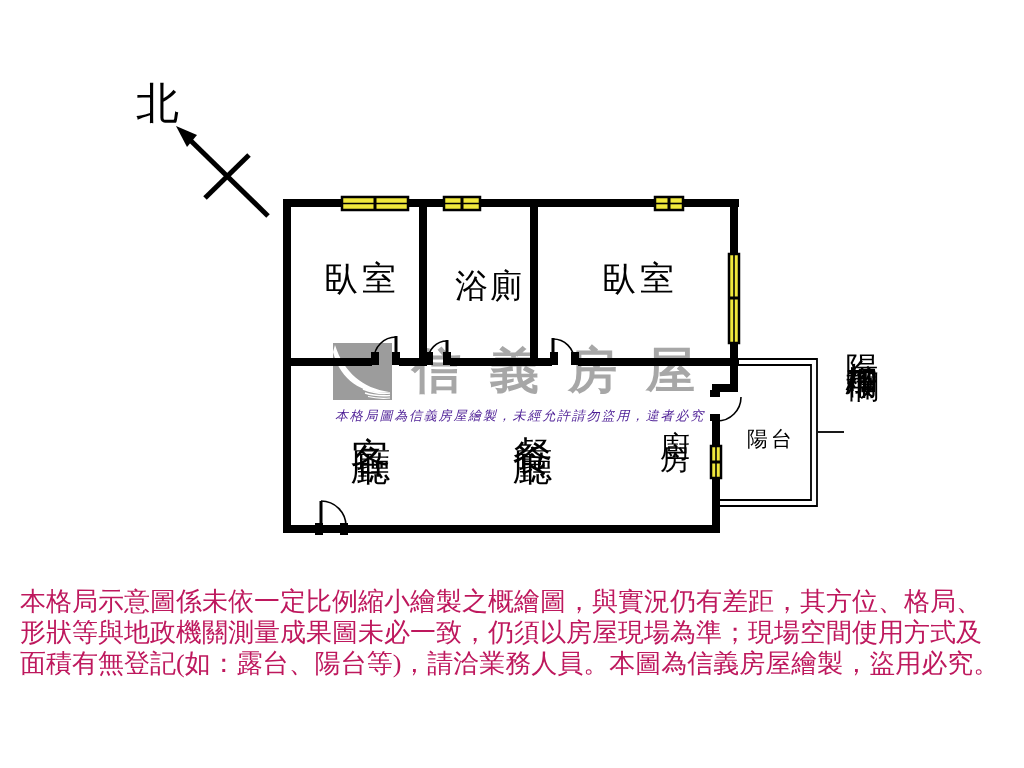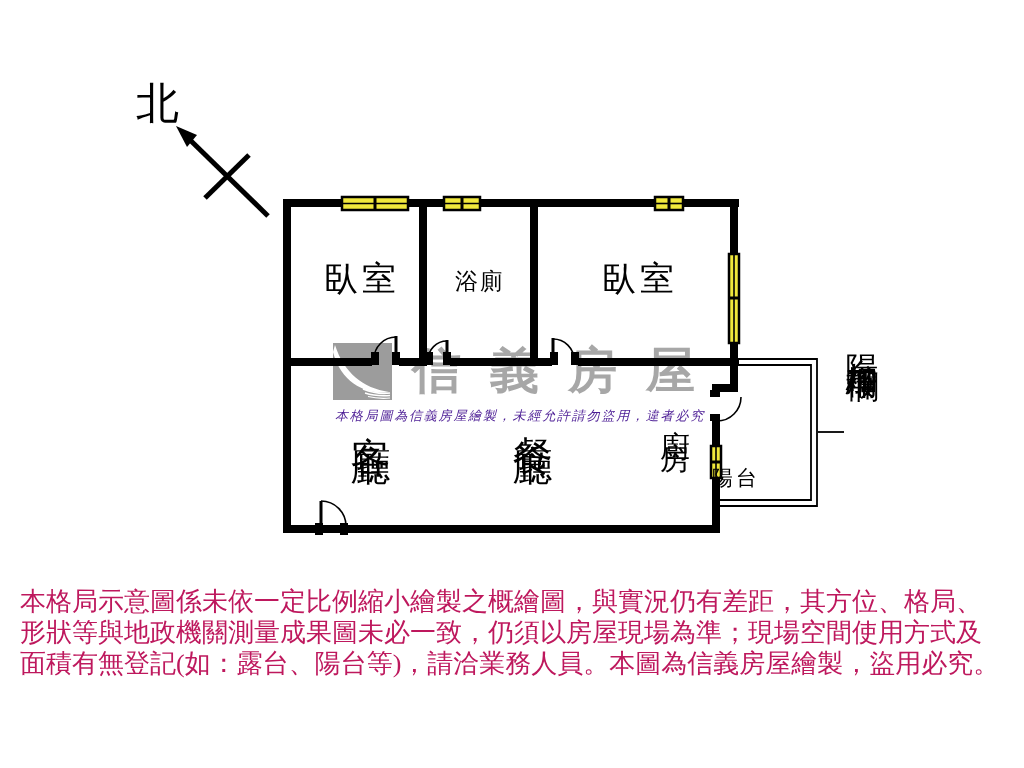--- a/index.html
+++ b/index.html
@@ -119,28 +119,28 @@
       <path d="M738,359 H817 V506 H719" fill="none" stroke="#000" stroke-width="1.8"></path>
       <path d="M738,365 H811 V500 H719" fill="none" stroke="#000" stroke-width="1.8"></path>
       <line x1="818" y1="432" x2="844" y2="432" stroke="#000" stroke-width="1.8"></line>
     </g>
   </svg>
 
   <div class="layer labels">
     <div class="abs room-label" style="left:136px;top:82px;font-size:43px;">北</div>
 
     <div class="abs room-label" style="left:324px;top:262px;font-size:34px;letter-spacing:4px;">臥室</div>
-    <div class="abs room-label" style="left:455px;top:270px;font-size:23px;letter-spacing:2px;">浴廁</div>
+    <div class="abs room-label" style="left:455px;top:270px;font-size:33px;letter-spacing:2px;">浴廁</div>
     <div class="abs room-label" style="left:602px;top:262px;font-size:34px;letter-spacing:4px;">臥室</div>
 
     <div class="abs room-label v" style="left:350px;top:404px;font-size:40px;letter-spacing:8px;">客廳</div>
     <div class="abs room-label v" style="left:512px;top:404px;font-size:40px;letter-spacing:8px;">餐廳</div>
     <div class="abs room-label v" style="left:660px;top:406px;font-size:30px;letter-spacing:12px;">廚房</div>
 
-    <div class="abs room-label" style="left:712px;top:429px;font-size:21px;letter-spacing:3px;margin-top:39px;">陽台</div>
+    <div class="abs room-label" style="left:747px;top:429px;font-size:21px;letter-spacing:3px;">陽台</div>
     <div class="abs room-label v" style="left:845px;top:328px;font-size:33px;letter-spacing:4px;">陽台加柵欄</div>
 
     <div class="disclaimer-line" style="top:586px;">本格局示意圖係未依一定比例縮小繪製之概繪圖，與實況仍有差距，其方位、格局、</div>
     <div class="disclaimer-line" style="top:617px;">形狀等與地政機關測量成果圖未必一致，仍須以房屋現場為準；現場空間使用方式及</div>
     <div class="disclaimer-line" style="top:648px;">面積有無登記(如：露台、陽台等)，請洽業務人員。本圖為信義房屋繪製，盜用必究。</div>
   </div>
 
 </div>
 
 </body></html>

